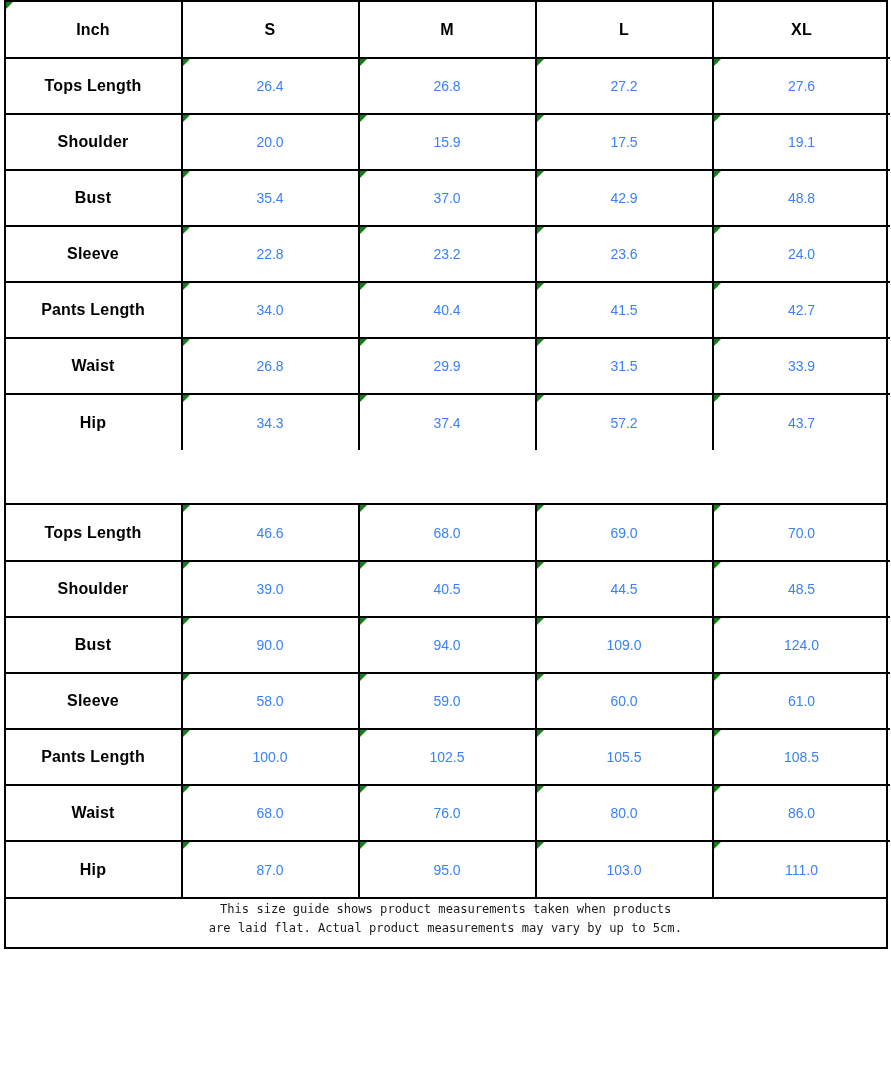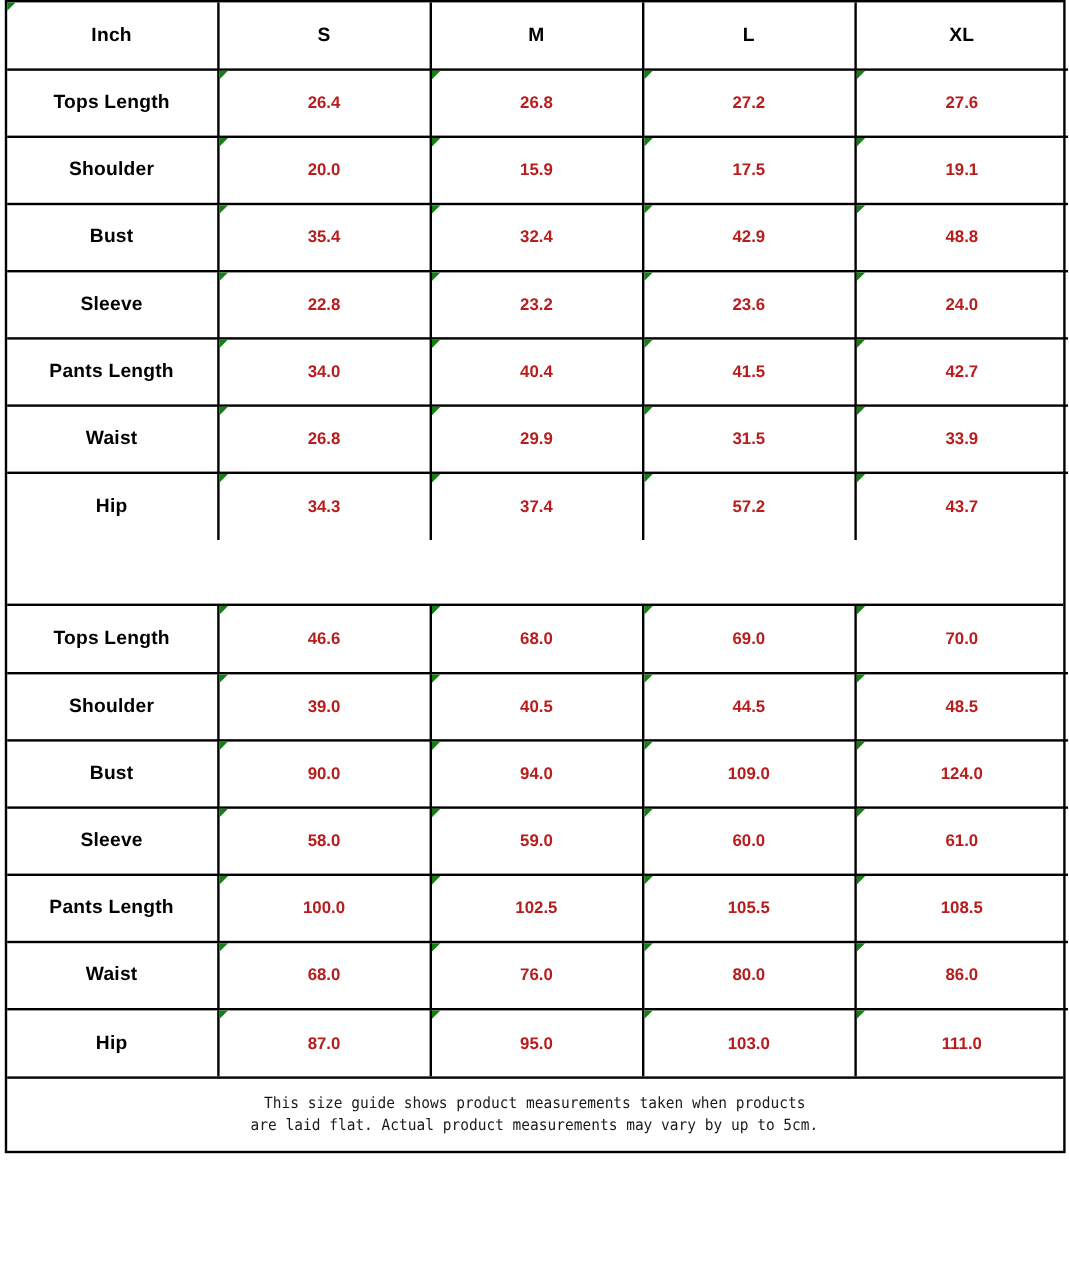--- a/index.html
+++ b/index.html
@@ -63,22 +63,22 @@
   table.sg-table td:last-child { border-right: none; }
   table.sg-table tr:last-child td { border-bottom: none; }
 
   .hdr-cell, .row-label {
     font-size: 16px;
     font-weight: bold;
     letter-spacing: 0.2px;
   }
   .val-cell {
     font-size: 14px;
-    font-weight: bold;
-    color: #b91c1c;
+    font-weight: normal;
+    color: #3b82f6;
   }
 
   
   .mark {
     position: absolute;
     top: 0;
     left: 0;
     width: 0;
     height: 0;
     border-top: 7px solid #157f15;
@@ -87,25 +87,24 @@
 
   
   .spacer-row {
     height: 55px;
     border-bottom: 2px solid #000000;
     box-sizing: border-box;
   }
 
   
   .footer-note {
-    height: 62px;
+    height: 50px;
     display: flex;
     flex-direction: column;
     align-items: center;
-    justify-content: center;
     box-sizing: border-box;
     border-top: 2px solid #000000;
   }
   .footer-line {
     font-family: "DejaVu Sans Mono", "Liberation Mono", monospace;
     font-size: 13px;
     line-height: 19px;
     color: #1a1a1a;
     white-space: pre;
     transform: scaleX(0.93);
@@ -155,21 +154,21 @@
       <tr>
         <td><span class="row-label">Shoulder</span></td>
         <td><span class="mark" style="border-top-color: rgb(21, 127, 21);"></span><span class="val-cell">20.0</span></td>
         <td><span class="mark" style="border-top-color: rgb(21, 127, 21);"></span><span class="val-cell">15.9</span></td>
         <td><span class="mark" style="border-top-color: rgb(21, 127, 21);"></span><span class="val-cell">17.5</span></td>
         <td><span class="mark" style="border-top-color: rgb(21, 127, 21);"></span><span class="val-cell">19.1</span></td>
       </tr>
       <tr>
         <td><span class="row-label">Bust</span></td>
         <td><span class="mark" style="border-top-color: rgb(21, 127, 21);"></span><span class="val-cell">35.4</span></td>
-        <td><span class="mark" style="border-top-color: rgb(21, 127, 21);"></span><span class="val-cell">32.4</span></td>
+        <td><span class="mark" style="border-top-color: rgb(21, 127, 21);"></span><span class="val-cell">37.0</span></td>
         <td><span class="mark" style="border-top-color: rgb(21, 127, 21);"></span><span class="val-cell">42.9</span></td>
         <td><span class="mark" style="border-top-color: rgb(21, 127, 21);"></span><span class="val-cell">48.8</span></td>
       </tr>
       <tr>
         <td><span class="row-label">Sleeve</span></td>
         <td><span class="mark" style="border-top-color: rgb(21, 127, 21);"></span><span class="val-cell">22.8</span></td>
         <td><span class="mark" style="border-top-color: rgb(21, 127, 21);"></span><span class="val-cell">23.2</span></td>
         <td><span class="mark" style="border-top-color: rgb(21, 127, 21);"></span><span class="val-cell">23.6</span></td>
         <td><span class="mark" style="border-top-color: rgb(21, 127, 21);"></span><span class="val-cell">24.0</span></td>
       </tr>

